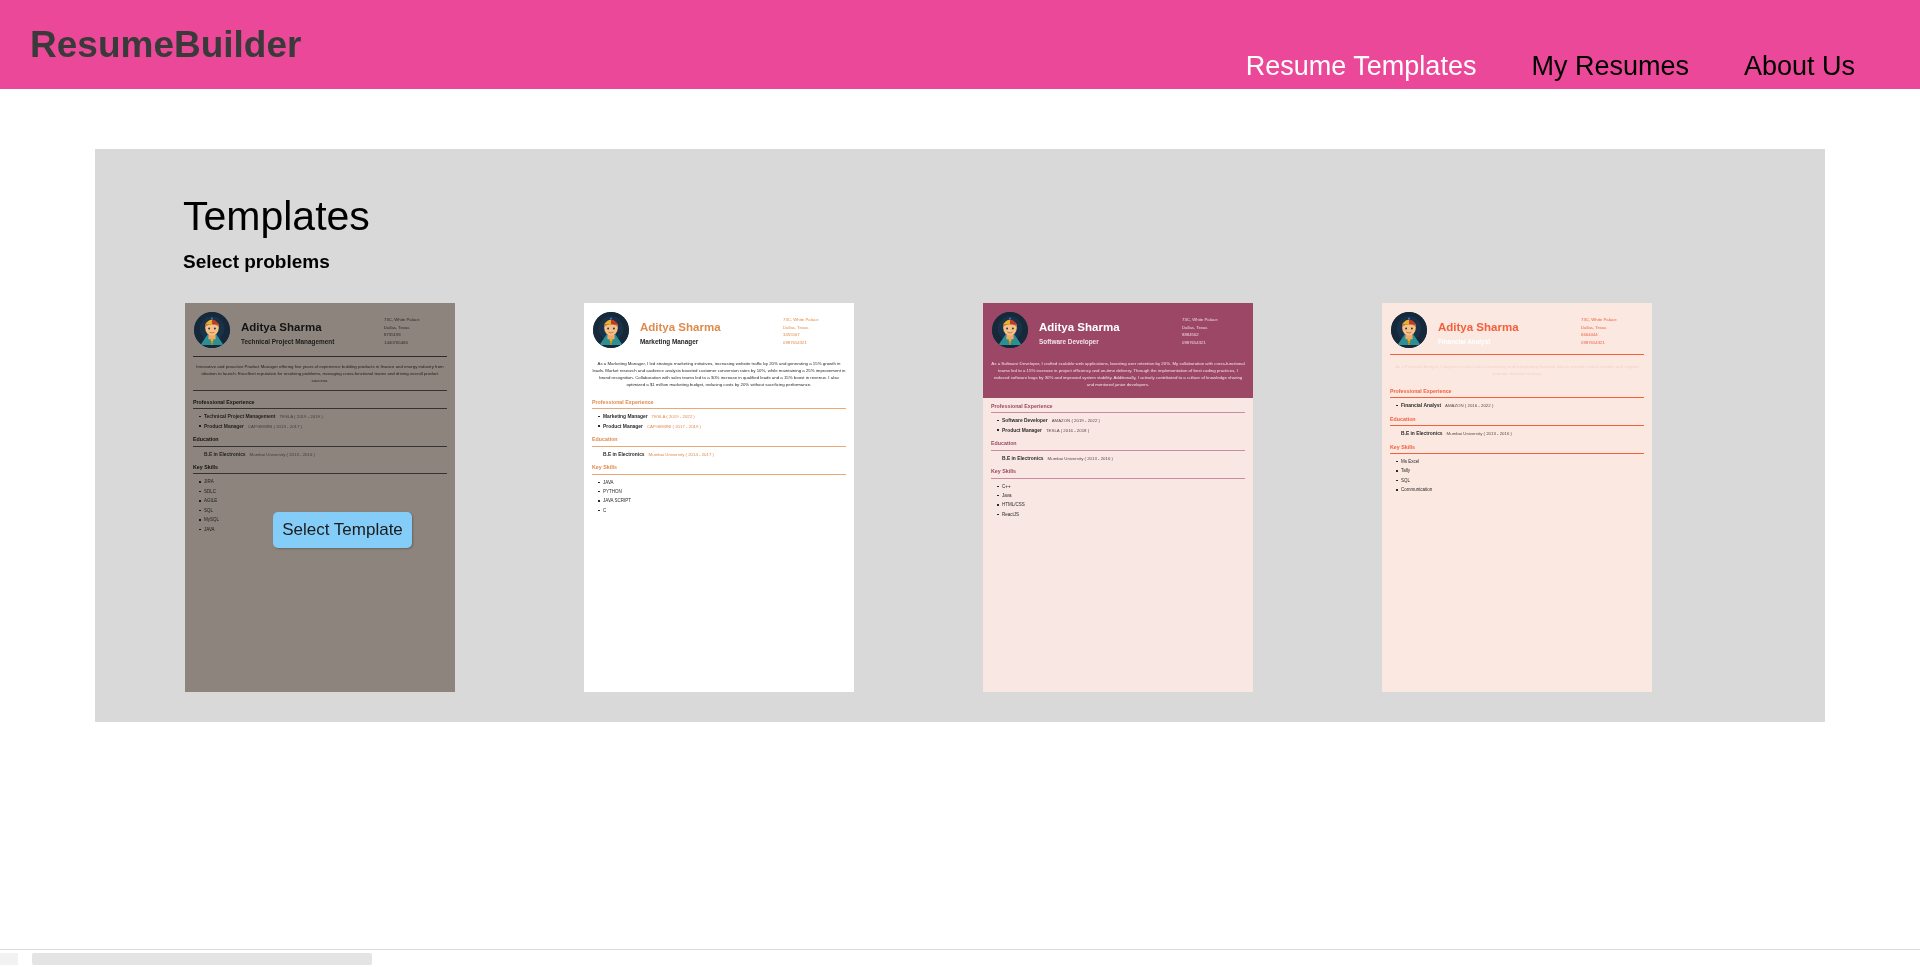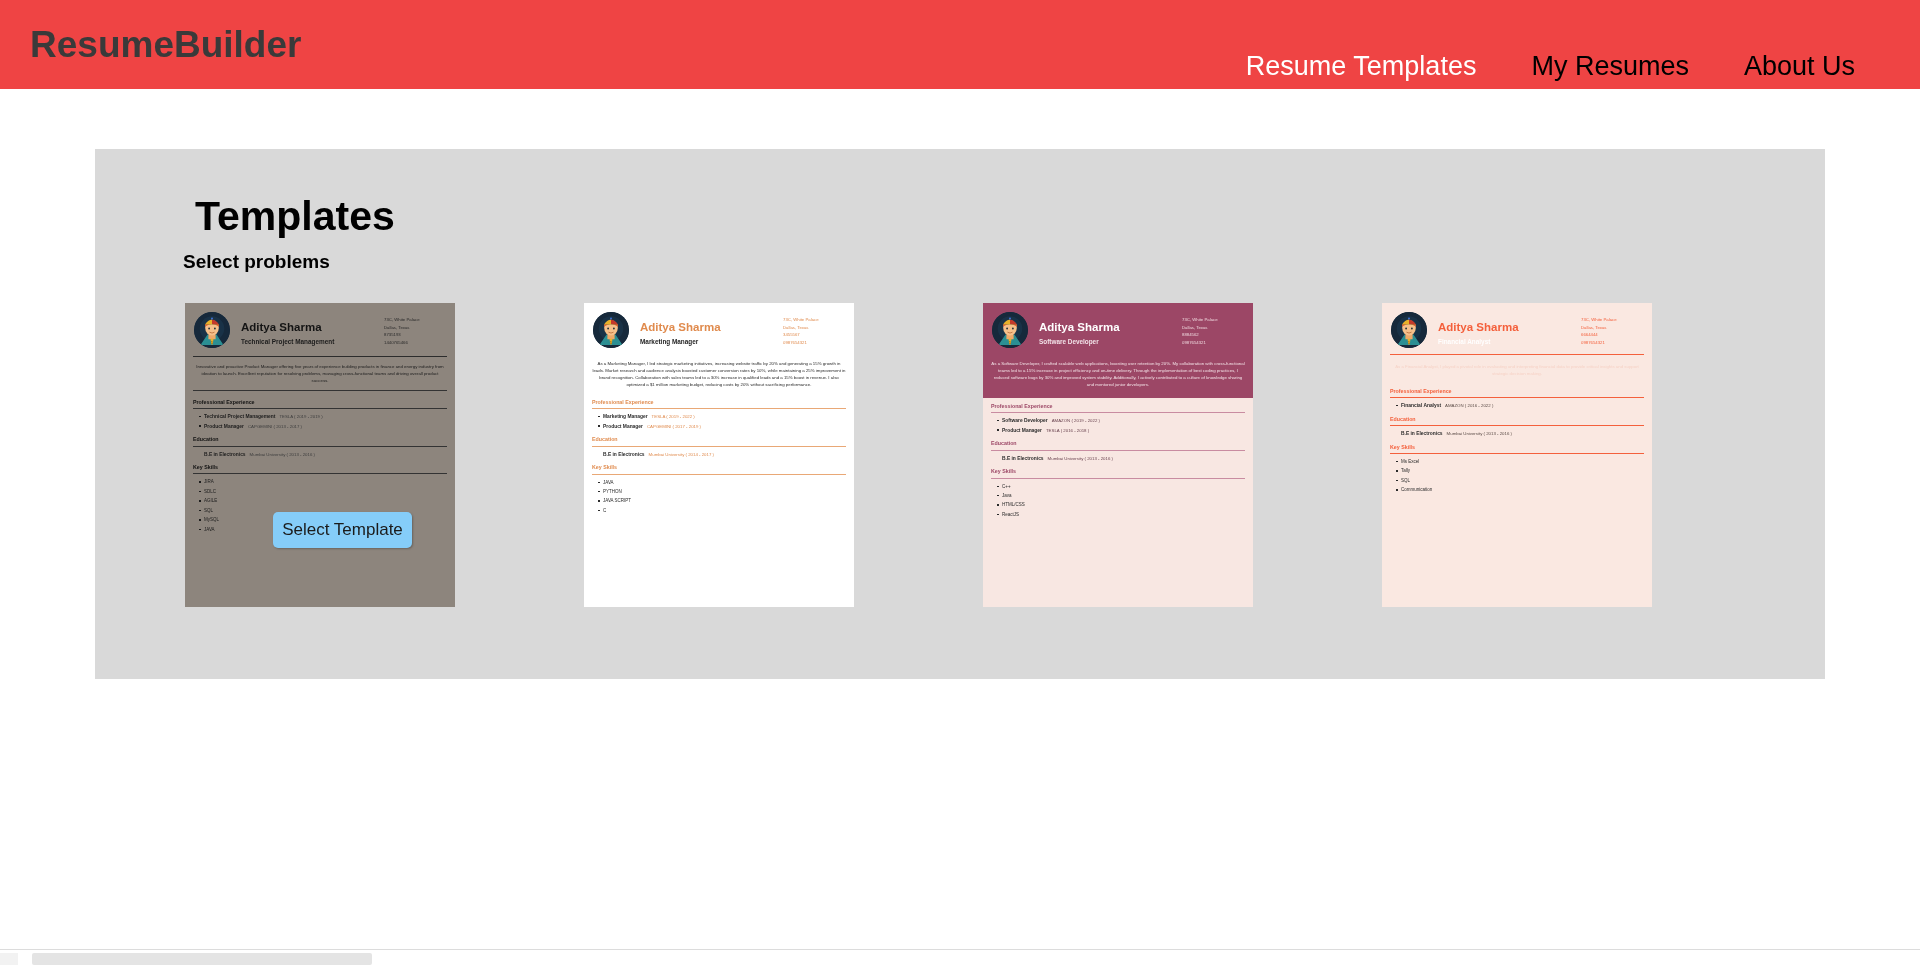--- a/index.html
+++ b/index.html
@@ -8,21 +8,21 @@
     height: 967px;
     overflow: hidden;
     background: #ffffff;
     font-family: "Liberation Sans", sans-serif;
   }
 
   
   .navbar {
     width: 1920px;
     height: 89px;
-    background: #ef4444;
+    background: #ec4899;
     display: flex;
     align-items: center;
     justify-content: space-between;
     padding: 0 30px 0 30px;
   }
   .brand {
     font-size: 37px;
     font-weight: bold;
     color: #3a3a3a;
     letter-spacing: 0px;
@@ -53,43 +53,42 @@
   .panel {
     margin: 0 auto;
     width: 1730px;
     background: #d9d9d9;
     padding: 45px 0 30px 0;
     min-height: 530px;
   }
   .panel-inner { padding-left: 88px; }
   .page-title {
     font-size: 41px;
-    font-weight: 700;
+    font-weight: 400;
     color: #000;
     line-height: 1.1;
     margin-bottom: 12px;
-    margin-left: 12px;
   }
   .page-subtitle {
     font-size: 19px;
     font-weight: bold;
     color: #000;
     margin-bottom: 30px;
   }
 
   
   .cards-row {
     display: flex;
     gap: 129px;
     padding-left: 2px;
   }
 
   .card {
     width: 270px;
-    height: 304px;
+    height: 389px;
     position: relative;
     overflow: hidden;
     flex: 0 0 auto;
     font-size: 4.2px;
     line-height: 1.45;
   }
 
   
   .card-header {
     display: flex;

